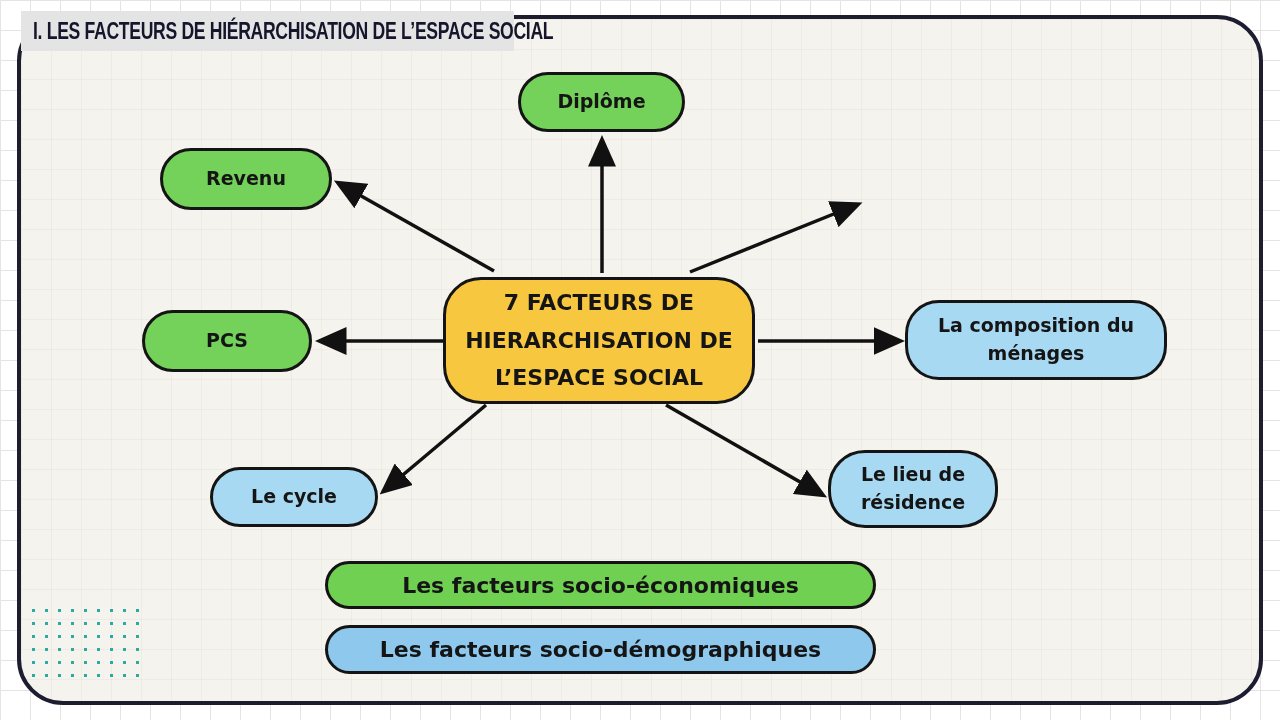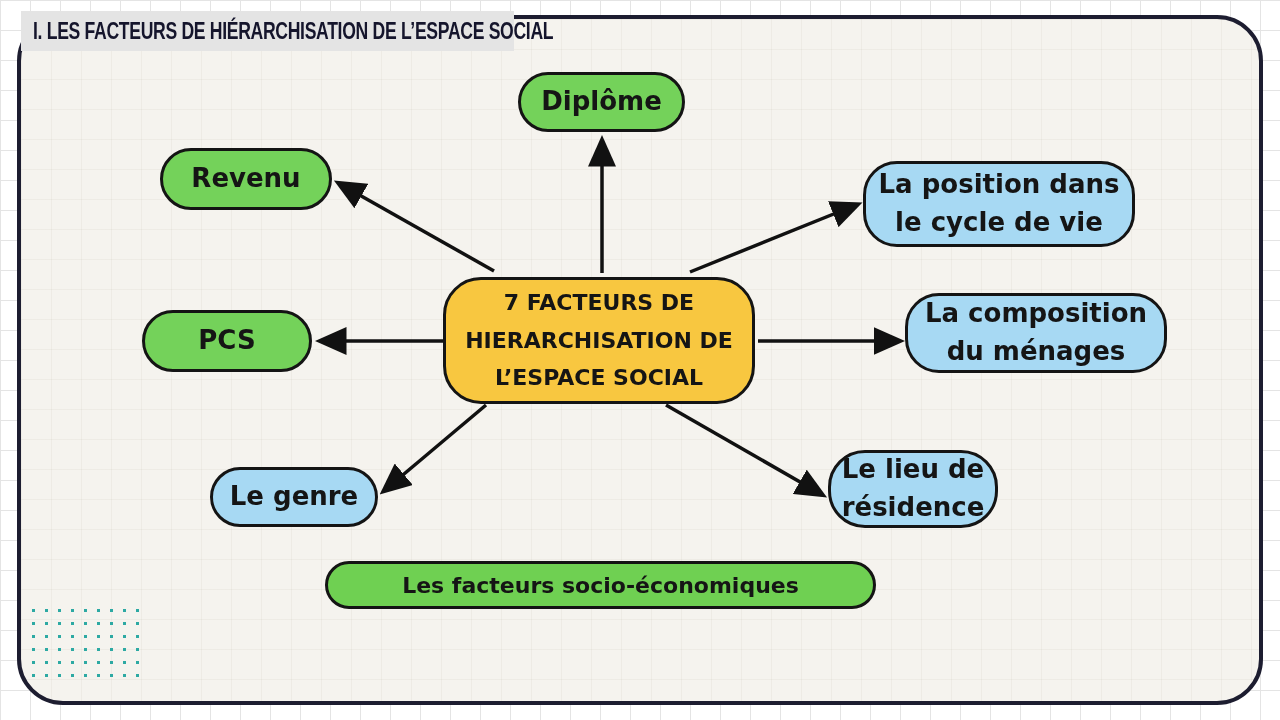--- a/index.html
+++ b/index.html
@@ -38,35 +38,35 @@
     font-family:"Liberation Sans",sans-serif;
     font-weight:bold;font-size:22px;color:var(--title-text);
     white-space:nowrap;letter-spacing:-0.4px;
     transform:scaleX(0.8) scaleY(1.12);transform-origin:0 50%;
   }
   .node{
     position:absolute;display:flex;align-items:center;justify-content:center;
     text-align:center;box-sizing:border-box;
     border:3px solid var(--node-border);
     font-weight:bold;color:#151515;
-    font-size:26px;line-height:1.45;
+    font-size:19px;line-height:1.45;
     z-index:3;
   }
   .green{background:var(--green);}
   .blue{background:var(--blue);}
   .center-node{
     left:443px;top:277px;width:312px;height:127px;border-radius:38px;
     background:var(--yellow);
     font-size:22px;line-height:1.72;padding:0 14px;
   }
   .n-diplome{left:518px;top:72px;width:167px;height:60px;border-radius:30px;}
   .n-revenu{left:160px;top:148px;width:172px;height:62px;border-radius:31px;}
   .n-pcs{left:142px;top:310px;width:170px;height:62px;border-radius:31px;text-align:center;}
   .n-position{left:863px;top:161px;width:272px;height:86px;border-radius:34px;padding:0 12px;}
-  .n-composition{left:905px;top:293px;width:262px;height:80px;border-radius:34px;padding:0 12px;}
+  .n-composition{left:905px;top:300px;width:262px;height:80px;border-radius:34px;padding:0 12px;}
   .n-lieu{left:828px;top:450px;width:170px;height:78px;border-radius:37px;padding:0 10px;}
   .n-genre{left:210px;top:467px;width:168px;height:60px;border-radius:30px;}
   .legend-pill{
     position:absolute;left:325px;width:551px;
     display:flex;align-items:center;justify-content:center;
     box-sizing:border-box;border:3px solid var(--node-border);
     font-weight:bold;font-size:22px;color:#151515;z-index:3;
   }
   .legend-green{top:561px;height:48px;border-radius:25px;background:var(--green-legend);text-align:right;}
   .legend-blue{top:625px;height:49px;border-radius:25px;background:var(--blue-legend);}
@@ -106,20 +106,20 @@
     <line x1="666" y1="405" x2="821" y2="494" marker-end="url(#ah)"></line>
     <line x1="486" y1="405" x2="385" y2="490" marker-end="url(#ah)"></line>
   </svg>
 
   <div class="node center-node">7 FACTEURS DE HIERARCHISATION DE L’ESPACE SOCIAL</div>
 
   <div class="node green n-diplome">Diplôme</div>
   <div class="node green n-revenu">Revenu</div>
   <div class="node green n-pcs">PCS</div>
 
-  <div class="node blue n-position">La position dans le cycle de vie</div>
   <div class="node blue n-composition">La composition du ménages</div>
   <div class="node blue n-lieu">Le lieu de résidence</div>
-  <div class="node blue n-genre">Le genre</div>
+  <div class="node blue n-genre">Le cycle</div>
 
   <div class="legend-pill legend-green">Les facteurs socio-économiques</div>
+  <div class="legend-pill legend-blue">Les facteurs socio-démographiques</div>
 
 </div>
 
 </body></html>

